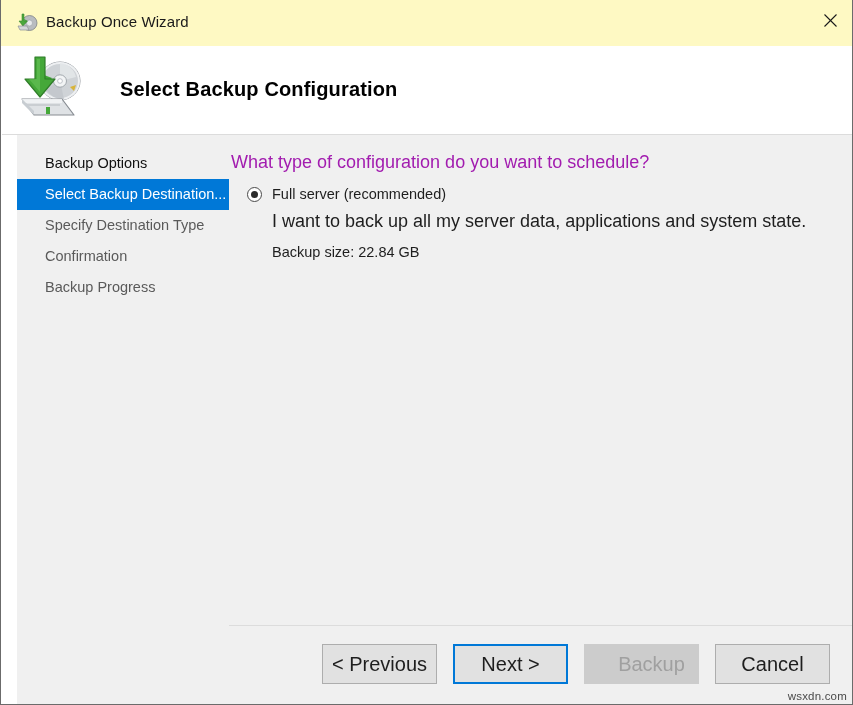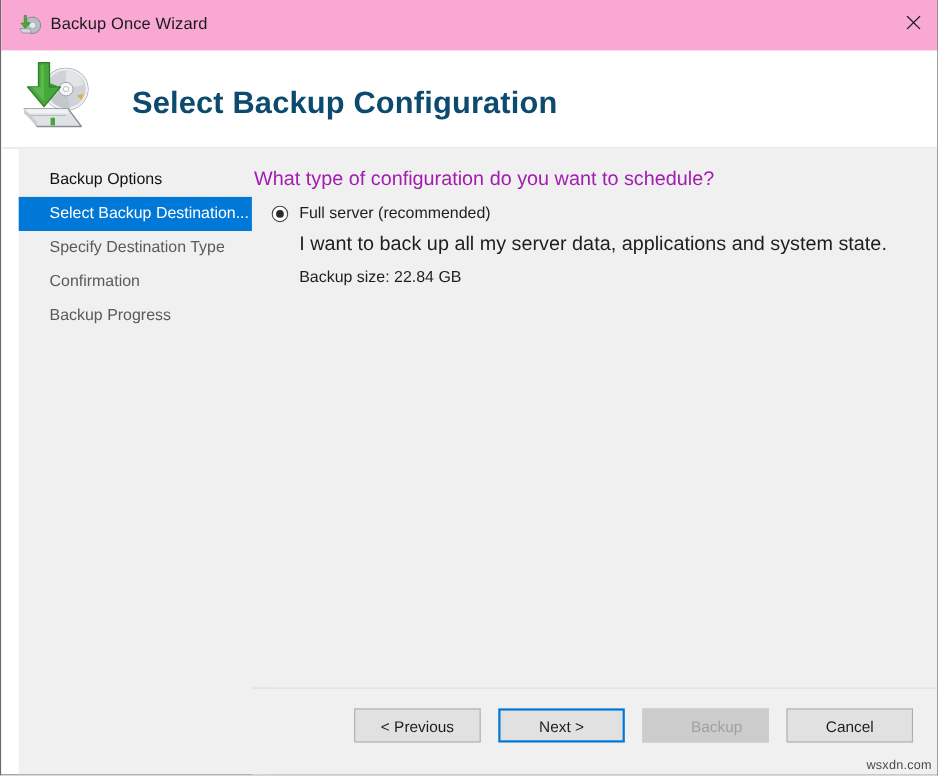--- a/index.html
+++ b/index.html
@@ -23,21 +23,21 @@
     border-bottom: 1px solid #6b6b6b;
     overflow: hidden;
   }
 
   
   .titlebar {
     position: absolute;
     left: 0; top: 0;
     width: 853px;
     height: 46px;
-    background: #f9a8d4;
+    background: #fef9c3;
     display: flex;
     align-items: center;
   }
   .titlebar-icon {
     position: absolute;
     left: 15px;
     top: 12px;
     width: 22px;
     height: 22px;
   }
@@ -77,23 +77,23 @@
     position: absolute;
     left: 14px;
     top: 9px;
     width: 74px;
     height: 66px;
   }
   .header-title {
     position: absolute;
     left: 118px;
     top: 32px;
-    font-size: 28px;
+    font-size: 20px;
     font-weight: bold;
-    color: #0c4a6e;
+    color: #000000;
     letter-spacing: 0.15px;
     white-space: nowrap;
   }
 
   
   .sidebar {
     position: absolute;
     left: 1px;
     top: 135px;
     width: 226px;
@@ -204,26 +204,26 @@
   }
   .btn-row {
     position: absolute;
     right: 23px;
     top: 18px;
     display: flex;
     gap: 16px;
   }
   .btn {
     width: 115px;
-    height: 31px;
+    height: 40px;
     box-sizing: border-box;
     background: #e1e1e1;
     border: 1px solid #adadad;
     font-family: "Liberation Sans", sans-serif;
-    font-size: 14px;
+    font-size: 20px;
     color: #1e1e1e;
     display: flex;
     align-items: center;
     justify-content: center;
     cursor: default;
     white-space: nowrap;
   }
   .btn.focused {
     border: 2px solid #0078d7;
   }

